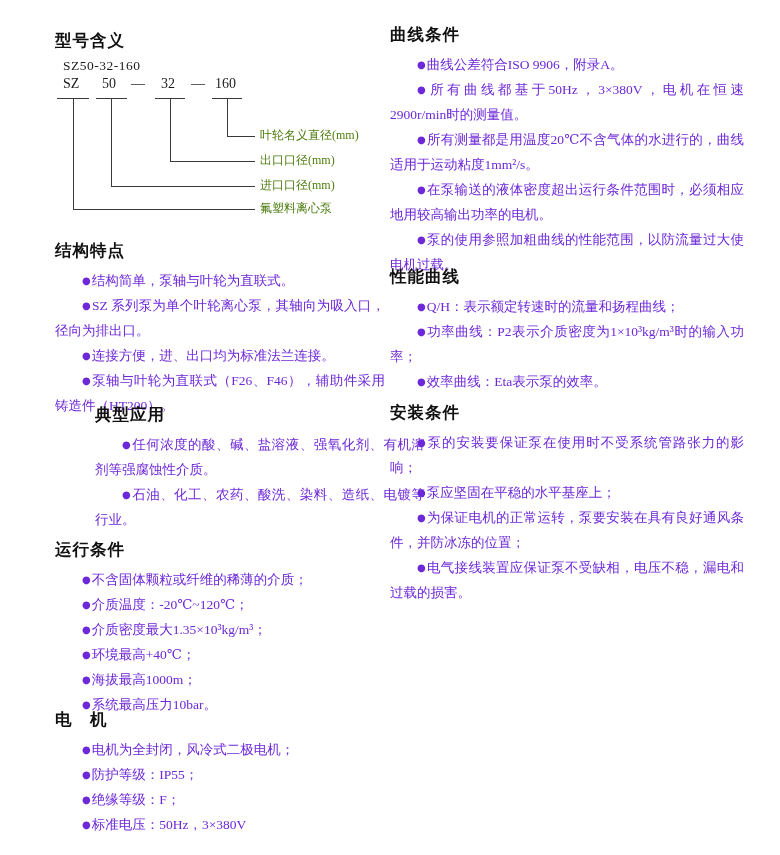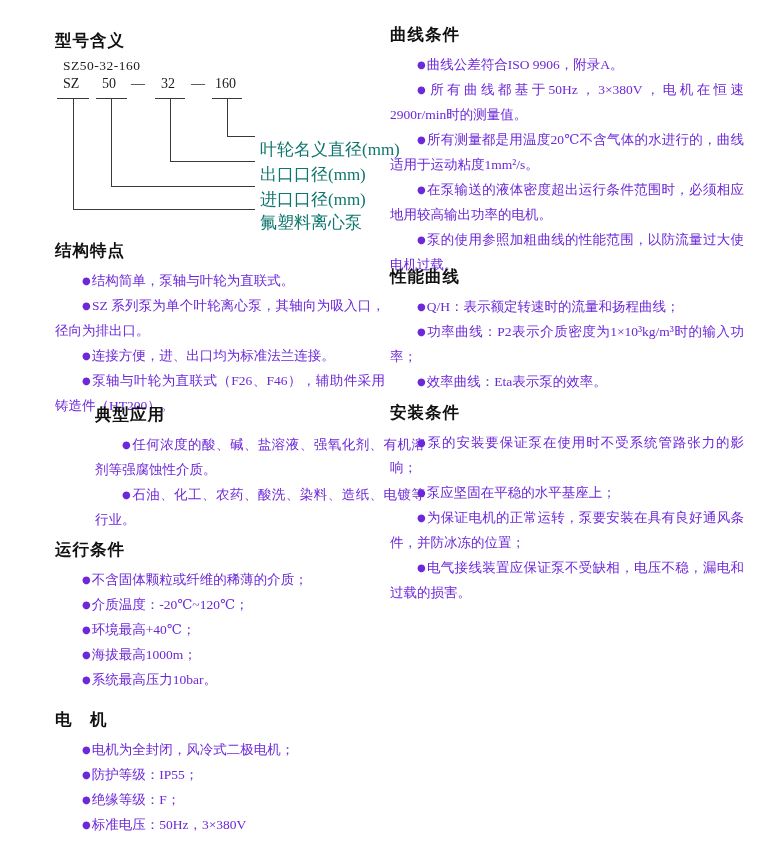--- a/index.html
+++ b/index.html
@@ -56,21 +56,21 @@
   .v0{left:18px; top:41px;height:110px;}
   .v1{left:56px; top:41px;height:87px;}
   .v2{left:115px;top:41px;height:62px;}
   .v3{left:172px;top:41px;height:37px;}
   .h3l{left:172px;top:78px; width:28px;}
   .h2l{left:115px;top:103px;width:85px;}
   .h1l{left:56px; top:128px;width:144px;}
   .h0l{left:18px; top:151px;width:182px;}
   .d-label{
     position:absolute;left:205px;
-    font-size:17px;color:#0f766e;white-space:nowrap;margin-top:11px;
+    font-size:12px;color:#4d7c0f;white-space:nowrap;
   }
   .dl0{top:69px;} .dl1{top:94px;text-align:right;} .dl2{top:119px;} .dl3{top:142px;}
   
   .s-model{top:30px;}     .s-structure{top:240px;}
   .s-application{top:404px;margin-left:40px;} .s-operating{top:539px;}
   .s-motor{top:709px;}
   .s-curve{top:24px;}     .s-perf{top:266px;}   .s-install{top:402px;}
 </style>
 </head>
 <body>
@@ -128,20 +128,21 @@
           <p class="bl"><span class="bdot">●</span><span>任何浓度的酸、碱、盐溶液、强氧化剂、有机溶剂等强腐蚀性介质。</span></p>
           <p class="bl"><span class="bdot">●</span><span>石油、化工、农药、酸洗、染料、造纸、电镀等行业。</span></p>
         </div>
     </div>
 
     <div class="sec s-operating">
       <h2>运行条件</h2>
       <div class="body">
           <p class="bl"><span class="bdot">●</span><span>不含固体颗粒或纤维的稀薄的介质；</span></p>
           <p class="bl"><span class="bdot">●</span><span>介质温度：-20℃~120℃；</span></p>
+          <p class="bl"><span class="bdot">●</span><span>介质密度最大1.35×10³kg/m³；</span></p>
           <p class="bl"><span class="bdot">●</span><span>环境最高+40℃；</span></p>
           <p class="bl"><span class="bdot">●</span><span>海拔最高1000m；</span></p>
           <p class="bl"><span class="bdot">●</span><span>系统最高压力10bar。</span></p>
         </div>
     </div>
 
     <div class="sec s-motor">
       <h2>电　机</h2>
       <div class="body">
           <p class="bl"><span class="bdot">●</span><span>电机为全封闭，风冷式二极电机；</span></p>

